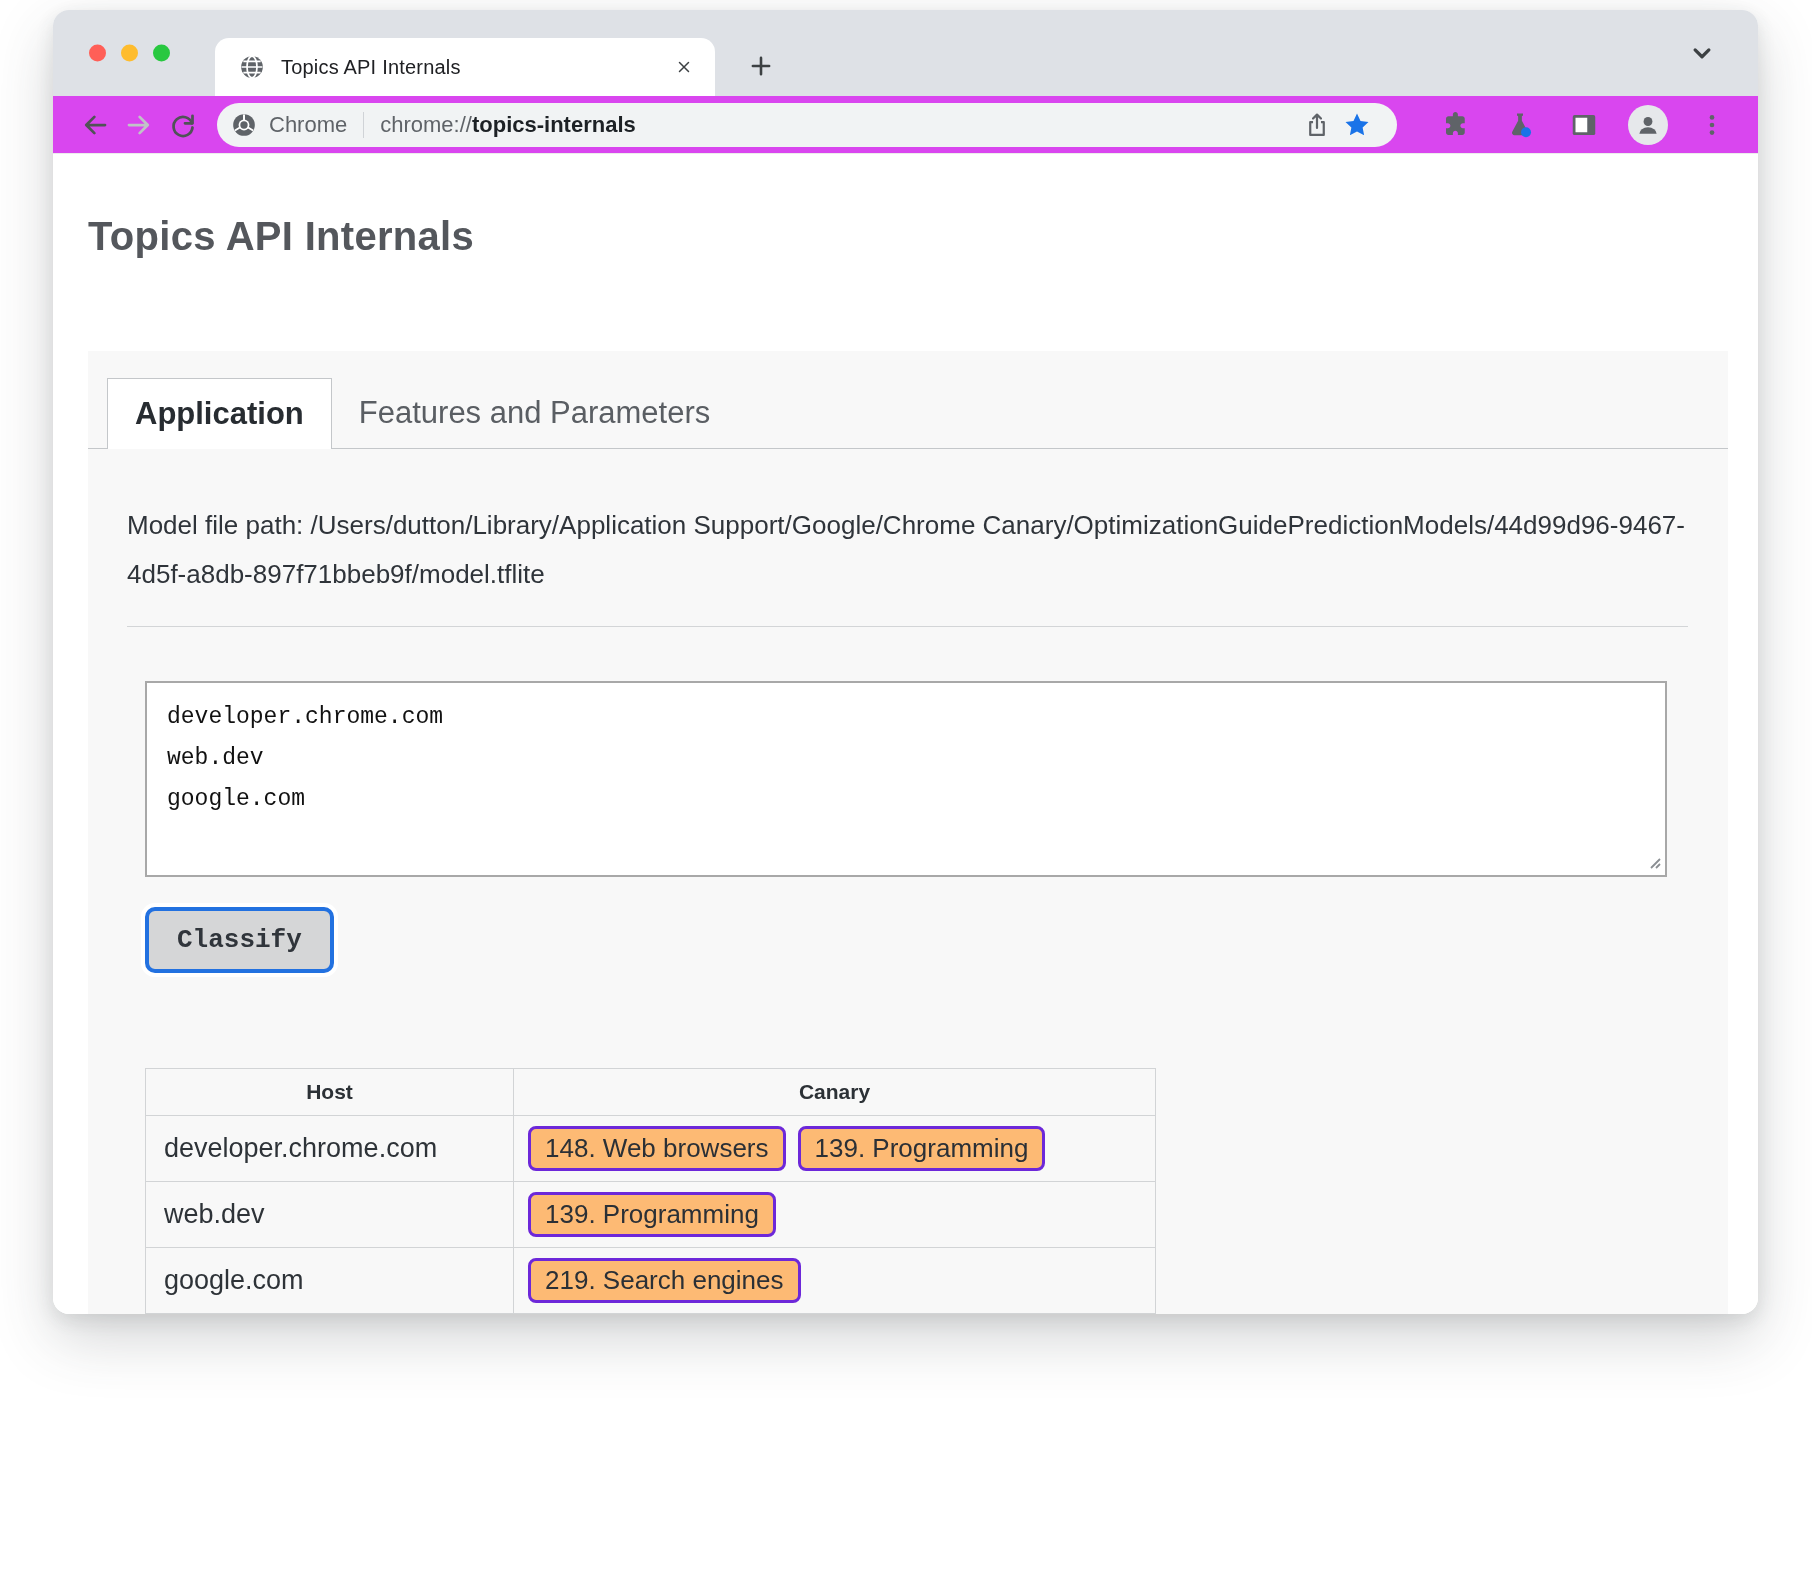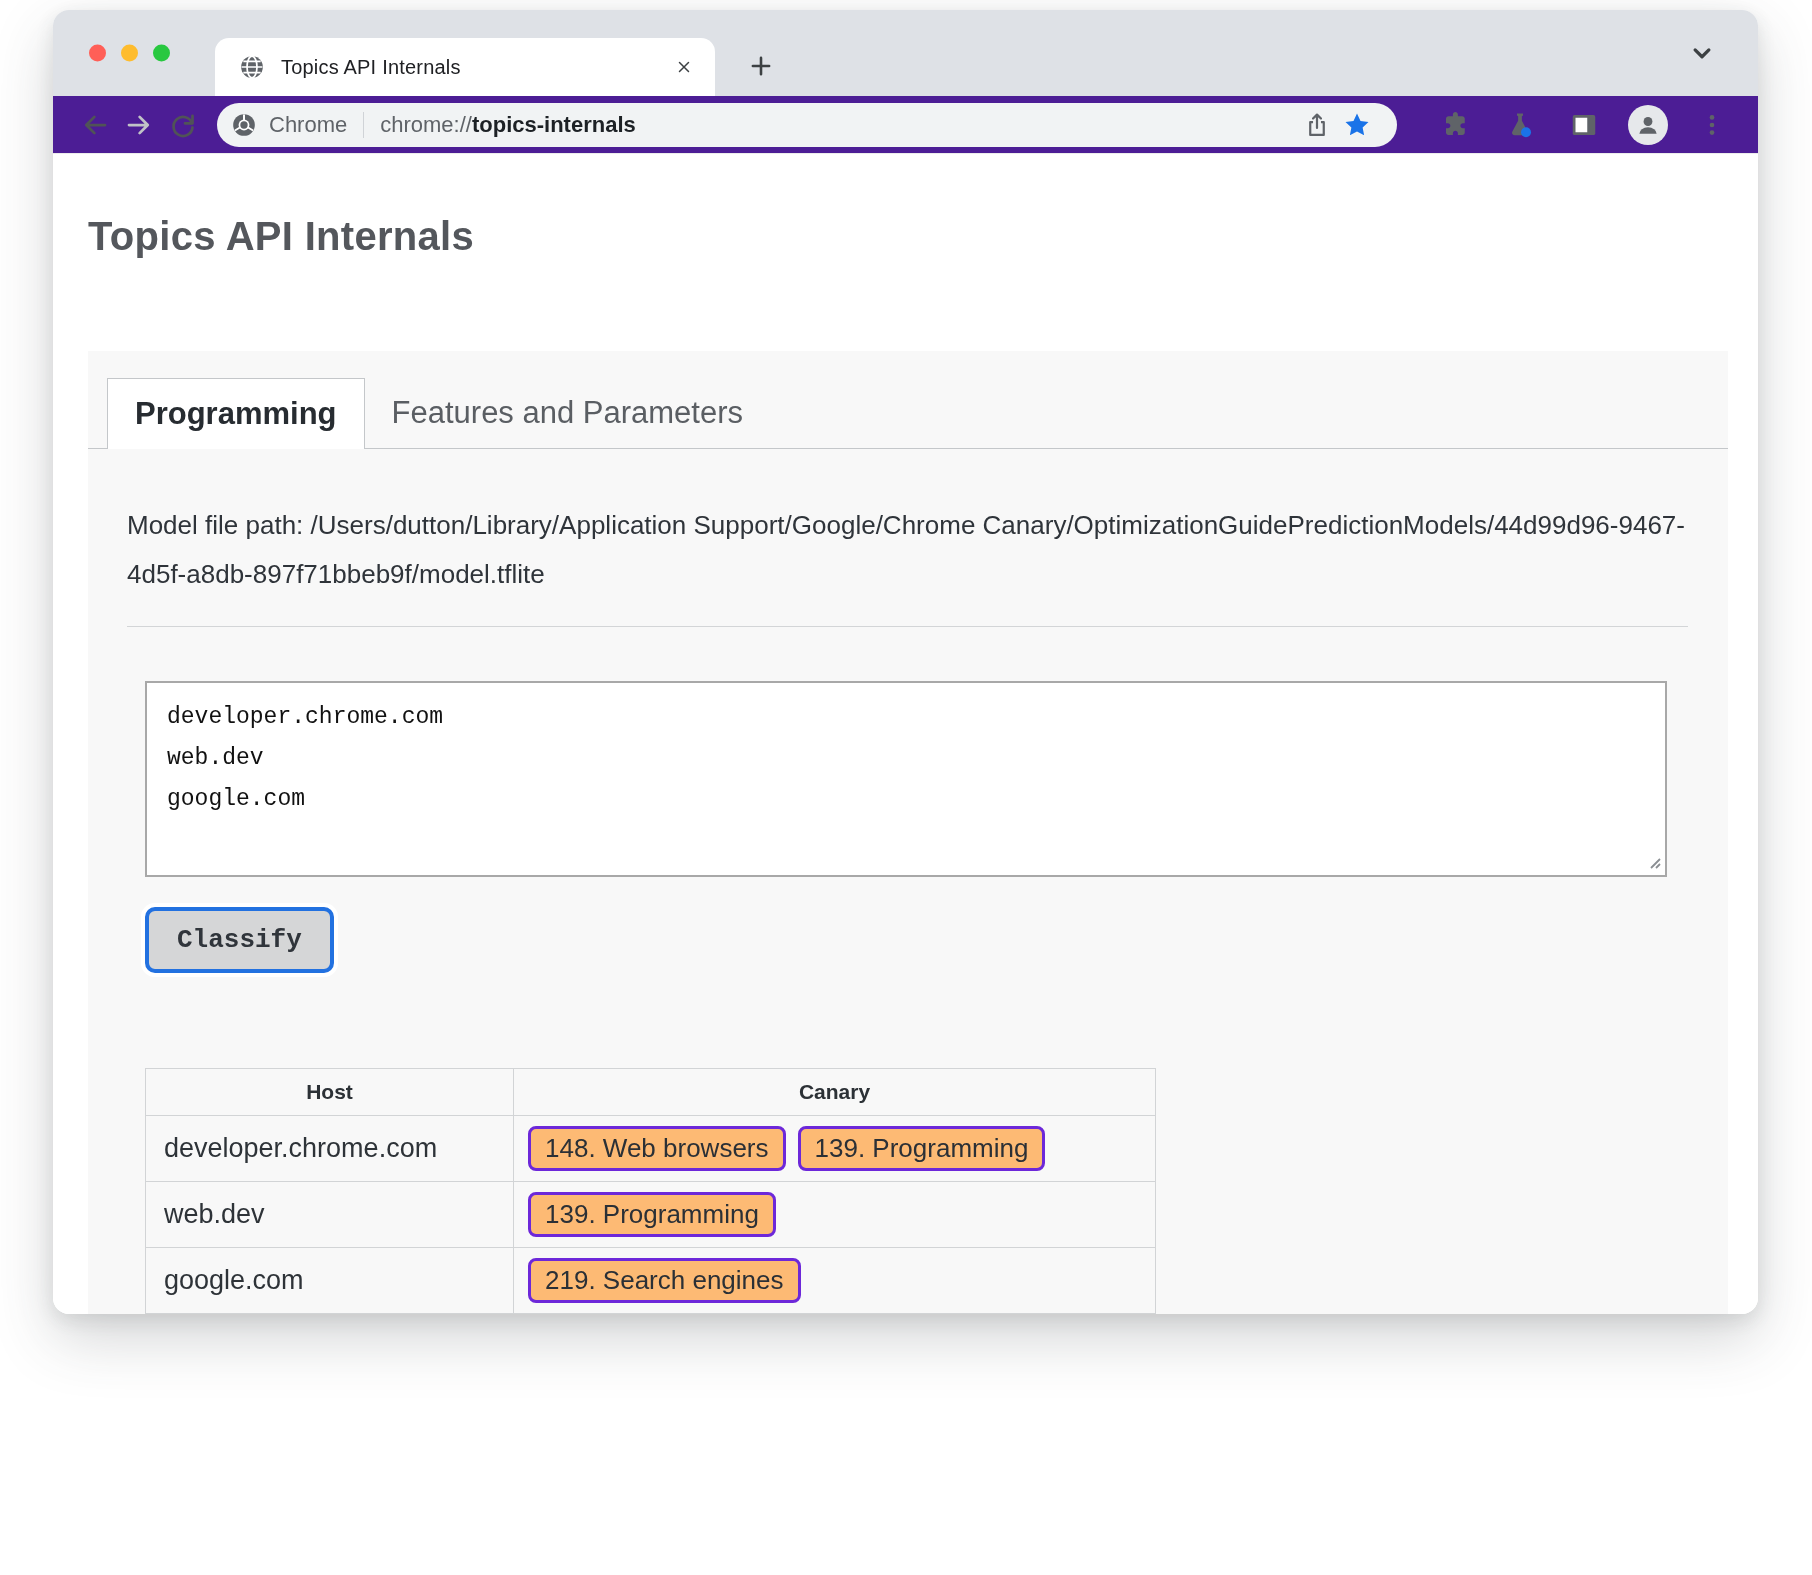--- a/index.html
+++ b/index.html
@@ -30,21 +30,21 @@
   .tab-title { flex: 1; font-size: 20px; color: #202124; letter-spacing: .2px; white-space: nowrap; overflow: hidden; }
   .tab-close { width: 30px; height: 30px; display: flex; align-items: center; justify-content: center; border: none; background: transparent; cursor: pointer; border-radius: 50%; }
 
   .new-tab {
     position: absolute; left: 688px; bottom: 10px; width: 40px; height: 40px;
     border: none; background: transparent; display: flex; align-items: center; justify-content: center; border-radius: 50%;
   }
   .tab-search { position: absolute; right: 38px; top: 50%; transform: translateY(-50%); width: 36px; height: 36px; border: none; background: transparent; display: flex; align-items: center; justify-content: center; }
 
   
-  .toolbar { height: 58px; background: #4c1d95; display: flex; align-items: center; padding: 0 20px; border-bottom: 1px solid #ececec; }
+  .toolbar { height: 58px; background: #d946ef; display: flex; align-items: center; padding: 0 20px; border-bottom: 1px solid #ececec; }
   .nav-btn { width: 44px; height: 44px; border: none; background: transparent; display: flex; align-items: center; justify-content: center; border-radius: 50%; flex: 0 0 auto; }
   .omnibox {
     margin-left: 12px; width: 1180px; height: 44px; background: #f1f3f4; border-radius: 22px;
     display: flex; align-items: center; padding: 0 20px 0 14px; flex: 0 0 auto;
   }
   .omni-logo { width: 26px; height: 26px; flex: 0 0 auto; }
   .omni-site { font-size: 22px; color: #5f6368; margin: 0 16px 0 12px; }
   .omni-sep { width: 1px; height: 26px; background: #d0d3d7; }
   .omni-url { margin-left: 16px; font-size: 22px; white-space: nowrap; }
   .omni-url .scheme { color: #5f6368; }
@@ -220,21 +220,21 @@
         </svg>
       </button>
     </div>
   </div>
 
   <div class="content">
     <h1 class="page-heading">Topics API Internals</h1>
 
     <div class="panel">
       <div class="tabs-row">
-        <button class="ui-tab active">Programming</button>
+        <button class="ui-tab active">Application</button>
         <button class="ui-tab">Features and Parameters</button>
       </div>
 
       <div class="panel-body">
         <div class="model-info">
           <p>Model file path: /Users/dutton/Library/Application Support/Google/Chrome Canary/OptimizationGuidePredictionModels/44d99d96-9467-4d5f-a8db-897f71bbeb9f/model.tflite</p>
         </div>
 
         <hr class="panel-hr">
 

